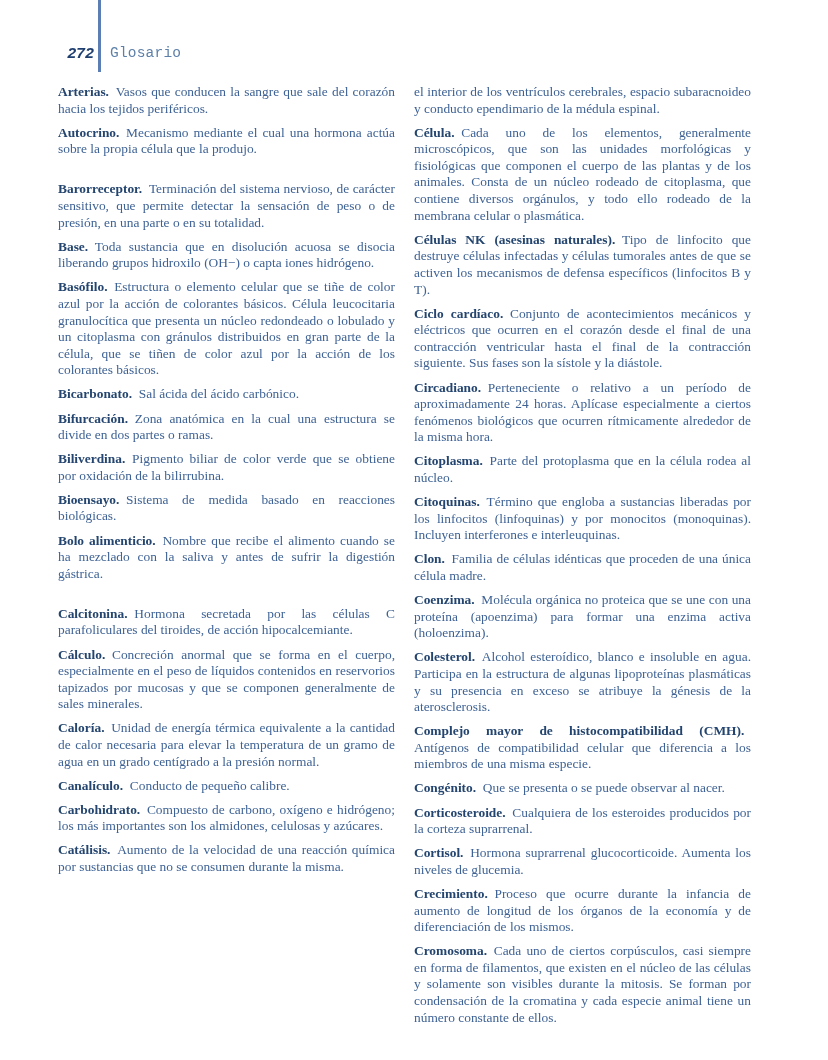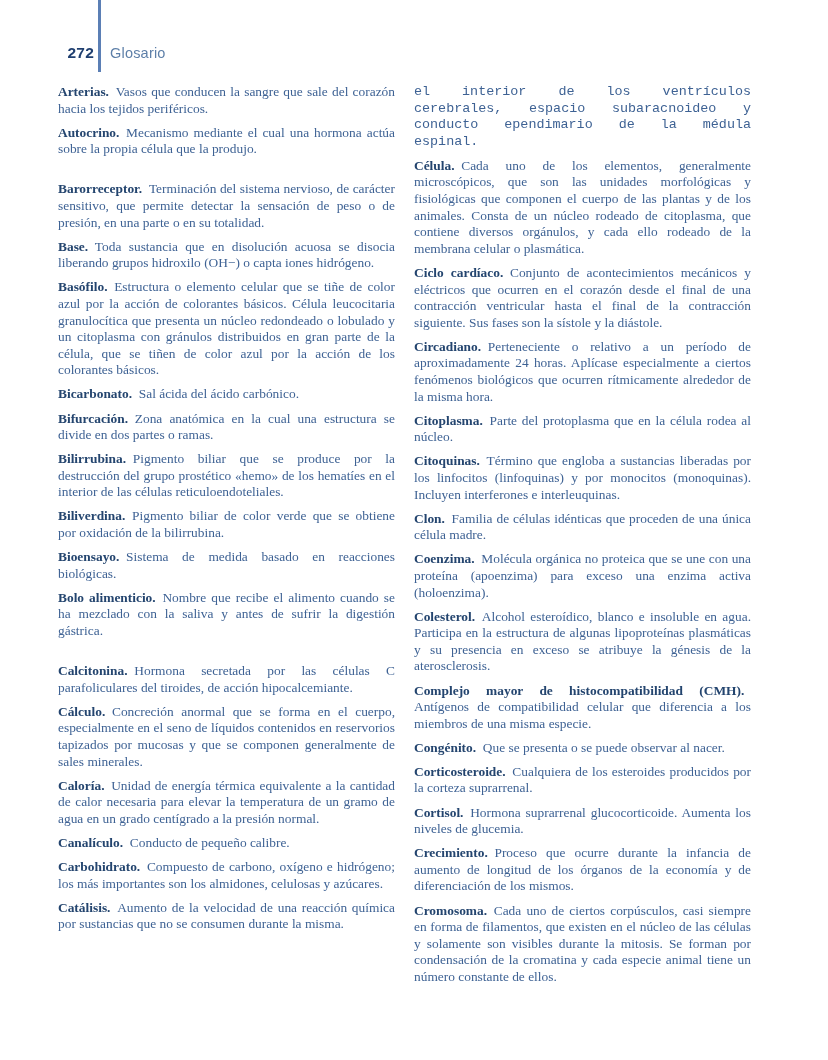--- a/index.html
+++ b/index.html
@@ -38,26 +38,27 @@
     position: absolute;
     left: 62px;
     top: 0px;
     width: 32px;
     text-align: right;
     font-family: "Liberation Sans", "DejaVu Sans", sans-serif;
     font-weight: bold;
     font-size: 15.5px;
     letter-spacing: 0.2px;
     color: #1f3f70;
+    font-style: italic;
   }
   .running-title {
     position: absolute;
     left: 110px;
     top: 1px;
-    font-family: Liberation Sans, sans-serif;
+    font-family: Liberation Mono, monospace;
     font-weight: normal;
     font-size: 14.5px;
     letter-spacing: 0.2px;
     color: #5d7fa8;
   }
 
   
   .body-area {
     position: absolute;
     left: 0;
@@ -77,21 +78,20 @@
     margin: 0 0 7.5px 0;
     font-size: 13.4px;
     line-height: 16.6px;
     text-align: justify;
     text-justify: inter-word;
     hyphens: manual;
     color: #3e6294;
   }
   .entry.cont {
     margin-bottom: 7.5px;
-    font-family: Liberation Mono, monospace;
   }
   .entry .term {
     font-weight: bold;
     color: #24456f;
   }
   .entry .term::after {
     content: "\2002";
   }
   .group-gap {
     height: 16px;
@@ -112,41 +112,41 @@
   <div class="body-area">
     <div class="col col-left" id="col-left">
         <p class="entry"><span class="term">Arterias.</span><span>Vasos que conducen la sangre que sale del corazón hacia los tejidos periféricos.</span></p>
         <p class="entry"><span class="term">Autocrino.</span><span>Mecanismo mediante el cual una hormona actúa sobre la propia célula que la produjo.</span></p>
         <div class="group-gap"></div>
         <p class="entry"><span class="term">Barorreceptor.</span><span>Terminación del sistema nervioso, de carácter sensitivo, que permite detectar la sensación de peso o de presión, en una parte o en su totalidad.</span></p>
         <p class="entry"><span class="term">Base.</span><span>Toda sustancia que en disolución acuosa se disocia liberando grupos hidroxilo (OH−) o capta iones hidrógeno.</span></p>
         <p class="entry"><span class="term">Basófilo.</span><span>Estructura o elemento celular que se tiñe de color azul por la acción de colorantes básicos. Célula leucocitaria granulocítica que presenta un núcleo redondeado o lobulado y un citoplasma con gránulos distribuidos en gran parte de la célula, que se tiñen de color azul por la acción de los colorantes básicos.</span></p>
         <p class="entry"><span class="term">Bicarbonato.</span><span>Sal ácida del ácido carbónico.</span></p>
         <p class="entry"><span class="term">Bifurcación.</span><span>Zona anatómica en la cual una estructura se divide en dos partes o ramas.</span></p>
-        <p class="entry"><span class="term">Bilirrubina.</span><span>Pigmento biliar que se produce por la destrucción del grupo prostético «hemo» de los hematíes en el interior de las células reticuloendoteliales.</span></p>
         <p class="entry"><span class="term">Biliverdina.</span><span>Pigmento biliar de color verde que se obtiene por oxidación de la bilirrubina.</span></p>
         <p class="entry"><span class="term">Bioensayo.</span><span>Sistema de medida basado en reacciones biológicas.</span></p>
         <p class="entry"><span class="term">Bolo alimenticio.</span><span>Nombre que recibe el alimento cuando se ha mezclado con la saliva y antes de sufrir la digestión gástrica.</span></p>
         <div class="group-gap"></div>
         <p class="entry"><span class="term">Calcitonina.</span><span>Hormona secretada por las células C parafoliculares del tiroides, de acción hipocalcemiante.</span></p>
-        <p class="entry"><span class="term">Cálculo.</span><span>Concreción anormal que se forma en el cuerpo, especialmente en el seno de líquidos contenidos en reservorios tapizados por mucosas y que se componen generalmente de sales minerales.</span></p>
+        <p class="entry"><span class="term">Cálculo.</span><span>Concreción anormal que se forma en el cuerpo, especialmente en el peso de líquidos contenidos en reservorios tapizados por mucosas y que se componen generalmente de sales minerales.</span></p>
         <p class="entry"><span class="term">Caloría.</span><span>Unidad de energía térmica equivalente a la cantidad de calor necesaria para elevar la temperatura de un gramo de agua en un grado centígrado a la presión normal.</span></p>
         <p class="entry"><span class="term">Canalículo.</span><span>Conducto de pequeño calibre.</span></p>
         <p class="entry"><span class="term">Carbohidrato.</span><span>Compuesto de carbono, oxígeno e hidrógeno; los más importantes son los almidones, celulosas y azúcares.</span></p>
         <p class="entry"><span class="term">Catálisis.</span><span>Aumento de la velocidad de una reacción química por sustancias que no se consumen durante la misma.</span></p>
       </div>
     <div class="col col-right" id="col-right">
         <p class="entry cont"><span>el interior de los ventrículos cerebrales, espacio subaracnoideo y conducto ependimario de la médula espinal.</span></p>
-        <p class="entry"><span class="term">Célula.</span><span>Cada uno de los elementos, generalmente microscópicos, que son las unidades morfológicas y fisiológicas que componen el cuerpo de las plantas y de los animales. Consta de un núcleo rodeado de citoplasma, que contiene diversos orgánulos, y cada ello rodeado de la membrana celular o plasmática.</span></p>
+        <p class="entry"><span class="term">Célula.</span><span>Cada uno de los elementos, generalmente microscópicos, que son las unidades morfológicas y fisiológicas que componen el cuerpo de las plantas y de los animales. Consta de un núcleo rodeado de citoplasma, que contiene diversos orgánulos, y todo ello rodeado de la membrana celular o plasmática.</span></p>
+        <p class="entry"><span class="term">Células NK (asesinas naturales).</span><span>Tipo de linfocito que destruye células infectadas y células tumorales antes de que se activen los mecanismos de defensa específicos (linfocitos B y T).</span></p>
         <p class="entry"><span class="term">Ciclo cardíaco.</span><span>Conjunto de acontecimientos mecánicos y eléctricos que ocurren en el corazón desde el final de una contracción ventricular hasta el final de la contracción siguiente. Sus fases son la sístole y la diástole.</span></p>
         <p class="entry"><span class="term">Circadiano.</span><span>Perteneciente o relativo a un período de aproximadamente 24 horas. Aplícase especialmente a ciertos fenómenos biológicos que ocurren rítmicamente alrededor de la misma hora.</span></p>
         <p class="entry"><span class="term">Citoplasma.</span><span>Parte del protoplasma que en la célula rodea al núcleo.</span></p>
         <p class="entry"><span class="term">Citoquinas.</span><span>Término que engloba a sustancias liberadas por los linfocitos (linfoquinas) y por monocitos (monoquinas). Incluyen interferones e interleuquinas.</span></p>
         <p class="entry"><span class="term">Clon.</span><span>Familia de células idénticas que proceden de una única célula madre.</span></p>
-        <p class="entry"><span class="term">Coenzima.</span><span>Molécula orgánica no proteica que se une con una proteína (apoenzima) para exceso una enzima activa (holoenzima).</span></p>
+        <p class="entry"><span class="term">Coenzima.</span><span>Molécula orgánica no proteica que se une con una proteína (apoenzima) para formar una enzima activa (holoenzima).</span></p>
         <p class="entry"><span class="term">Colesterol.</span><span>Alcohol esteroídico, blanco e insoluble en agua. Participa en la estructura de algunas lipoproteínas plasmáticas y su presencia en exceso se atribuye la génesis de la aterosclerosis.</span></p>
         <p class="entry"><span class="term">Complejo mayor de histocompatibilidad (CMH).</span><span>Antígenos de compatibilidad celular que diferencia a los miembros de una misma especie.</span></p>
         <p class="entry"><span class="term">Congénito.</span><span>Que se presenta o se puede observar al nacer.</span></p>
         <p class="entry"><span class="term">Corticosteroide.</span><span>Cualquiera de los esteroides producidos por la corteza suprarrenal.</span></p>
         <p class="entry"><span class="term">Cortisol.</span><span>Hormona suprarrenal glucocorticoide. Aumenta los niveles de glucemia.</span></p>
         <p class="entry"><span class="term">Crecimiento.</span><span>Proceso que ocurre durante la infancia de aumento de longitud de los órganos de la economía y de diferenciación de los mismos.</span></p>
         <p class="entry"><span class="term">Cromosoma.</span><span>Cada uno de ciertos corpúsculos, casi siempre en forma de filamentos, que existen en el núcleo de las células y solamente son visibles durante la mitosis. Se forman por condensación de la cromatina y cada especie animal tiene un número constante de ellos.</span></p>
       </div>
   </div>
 

